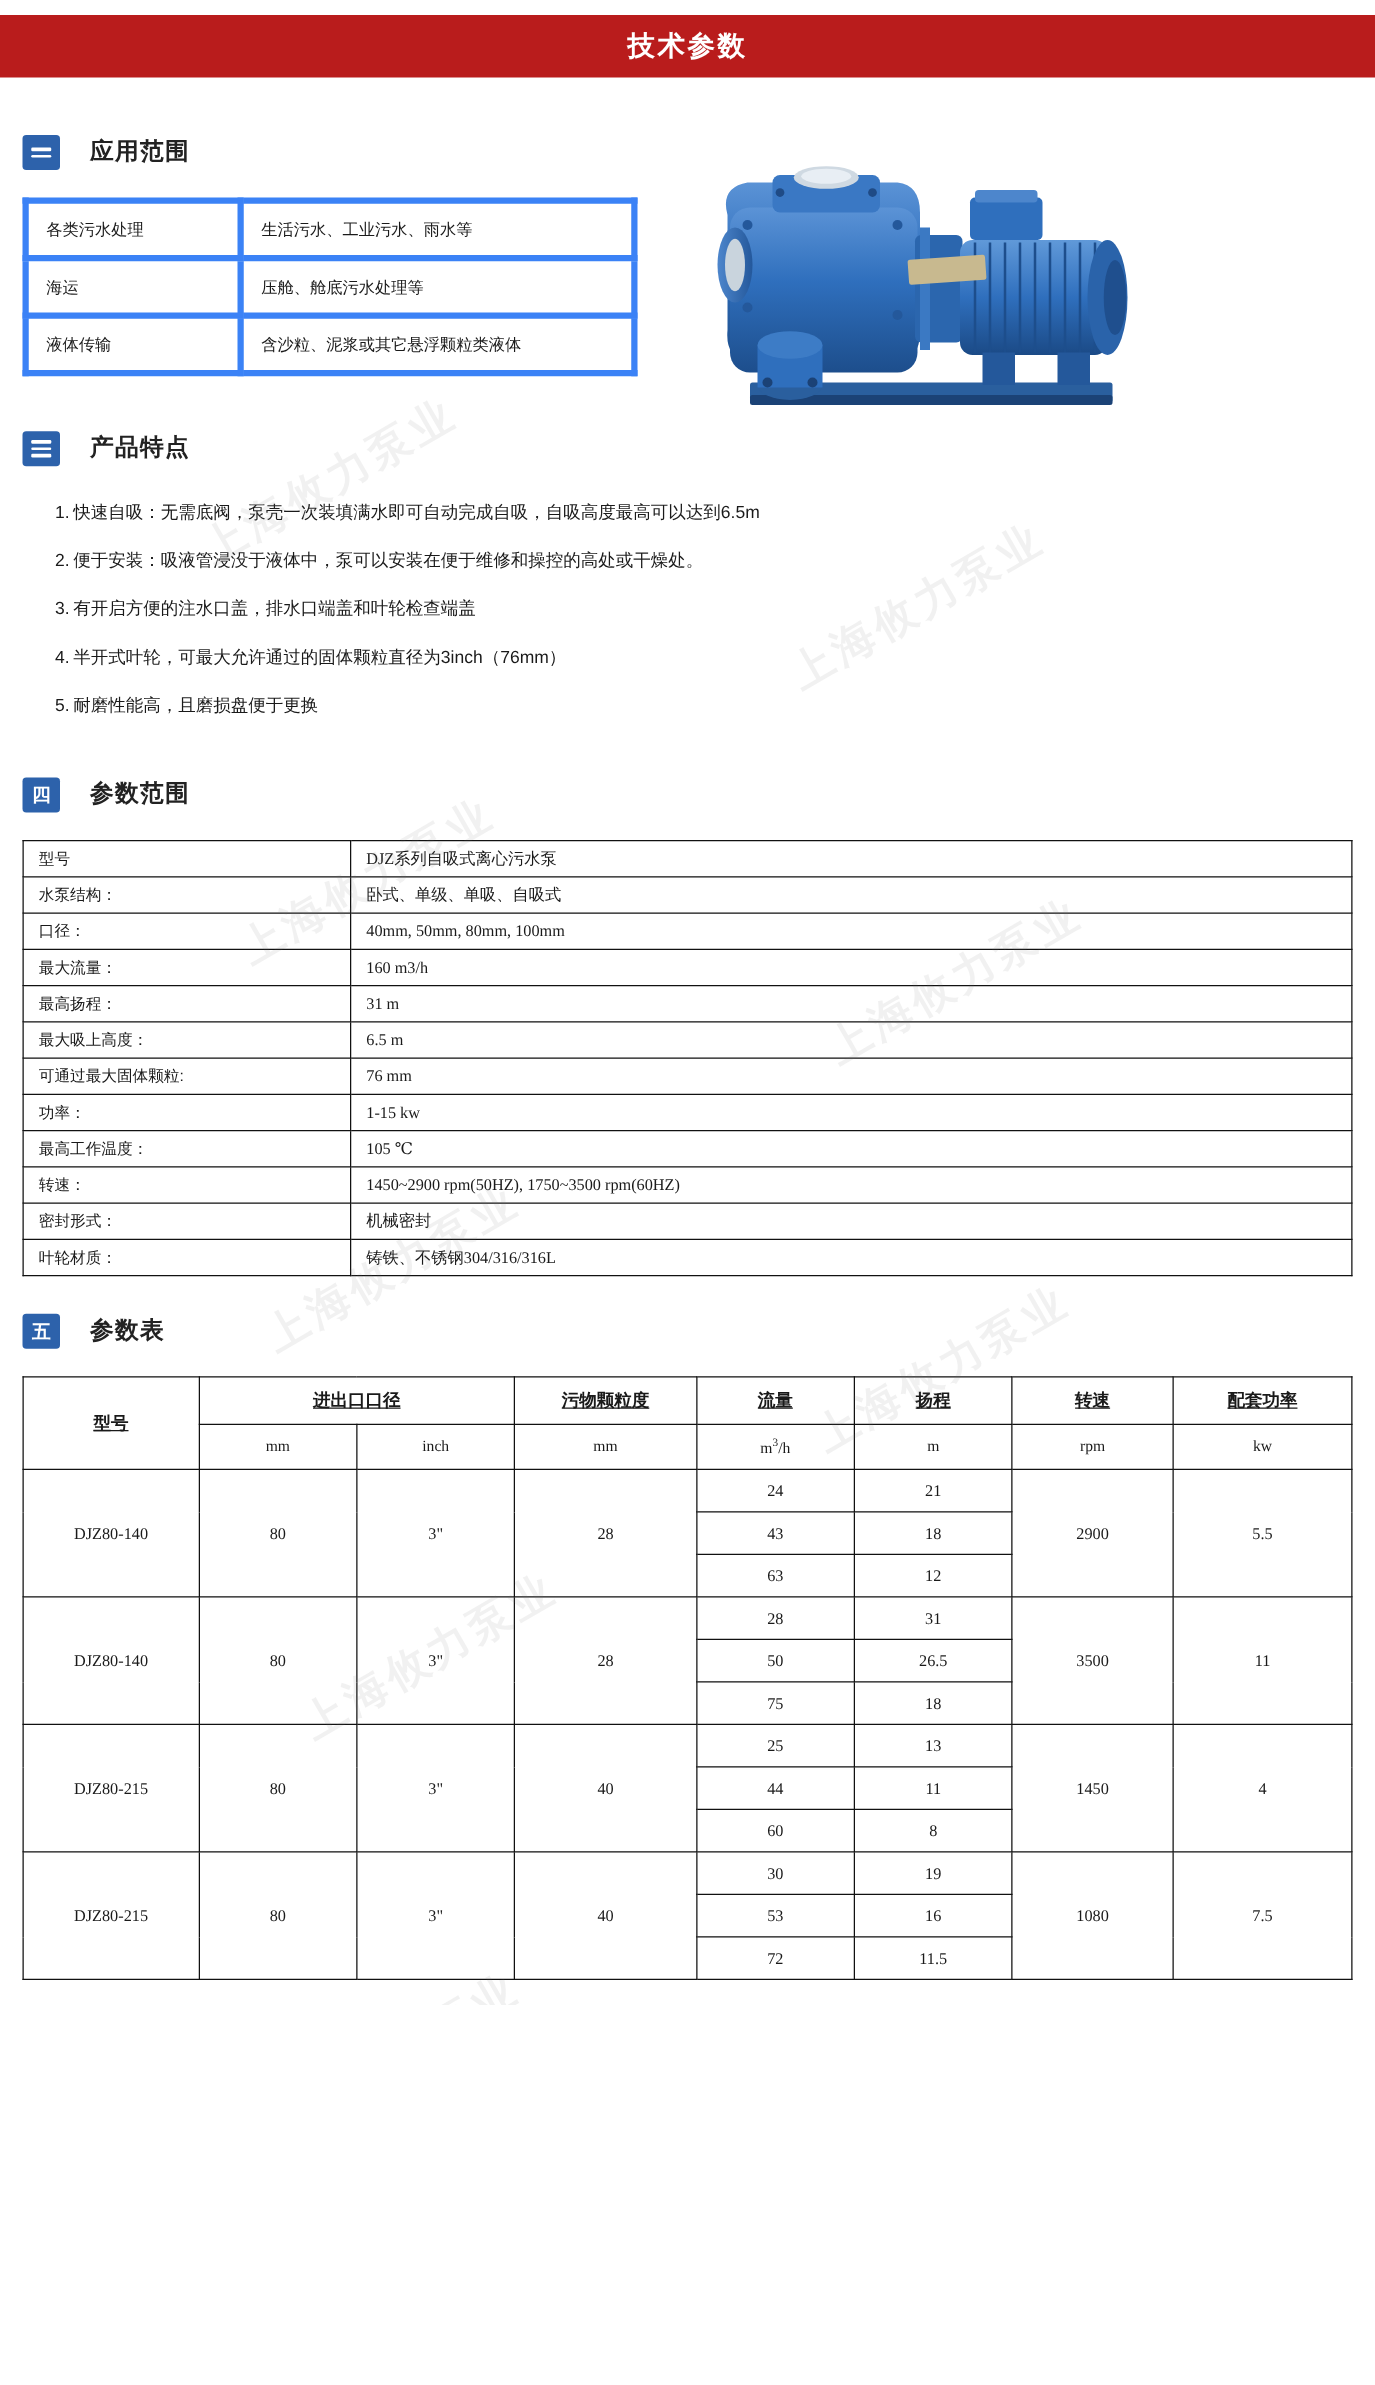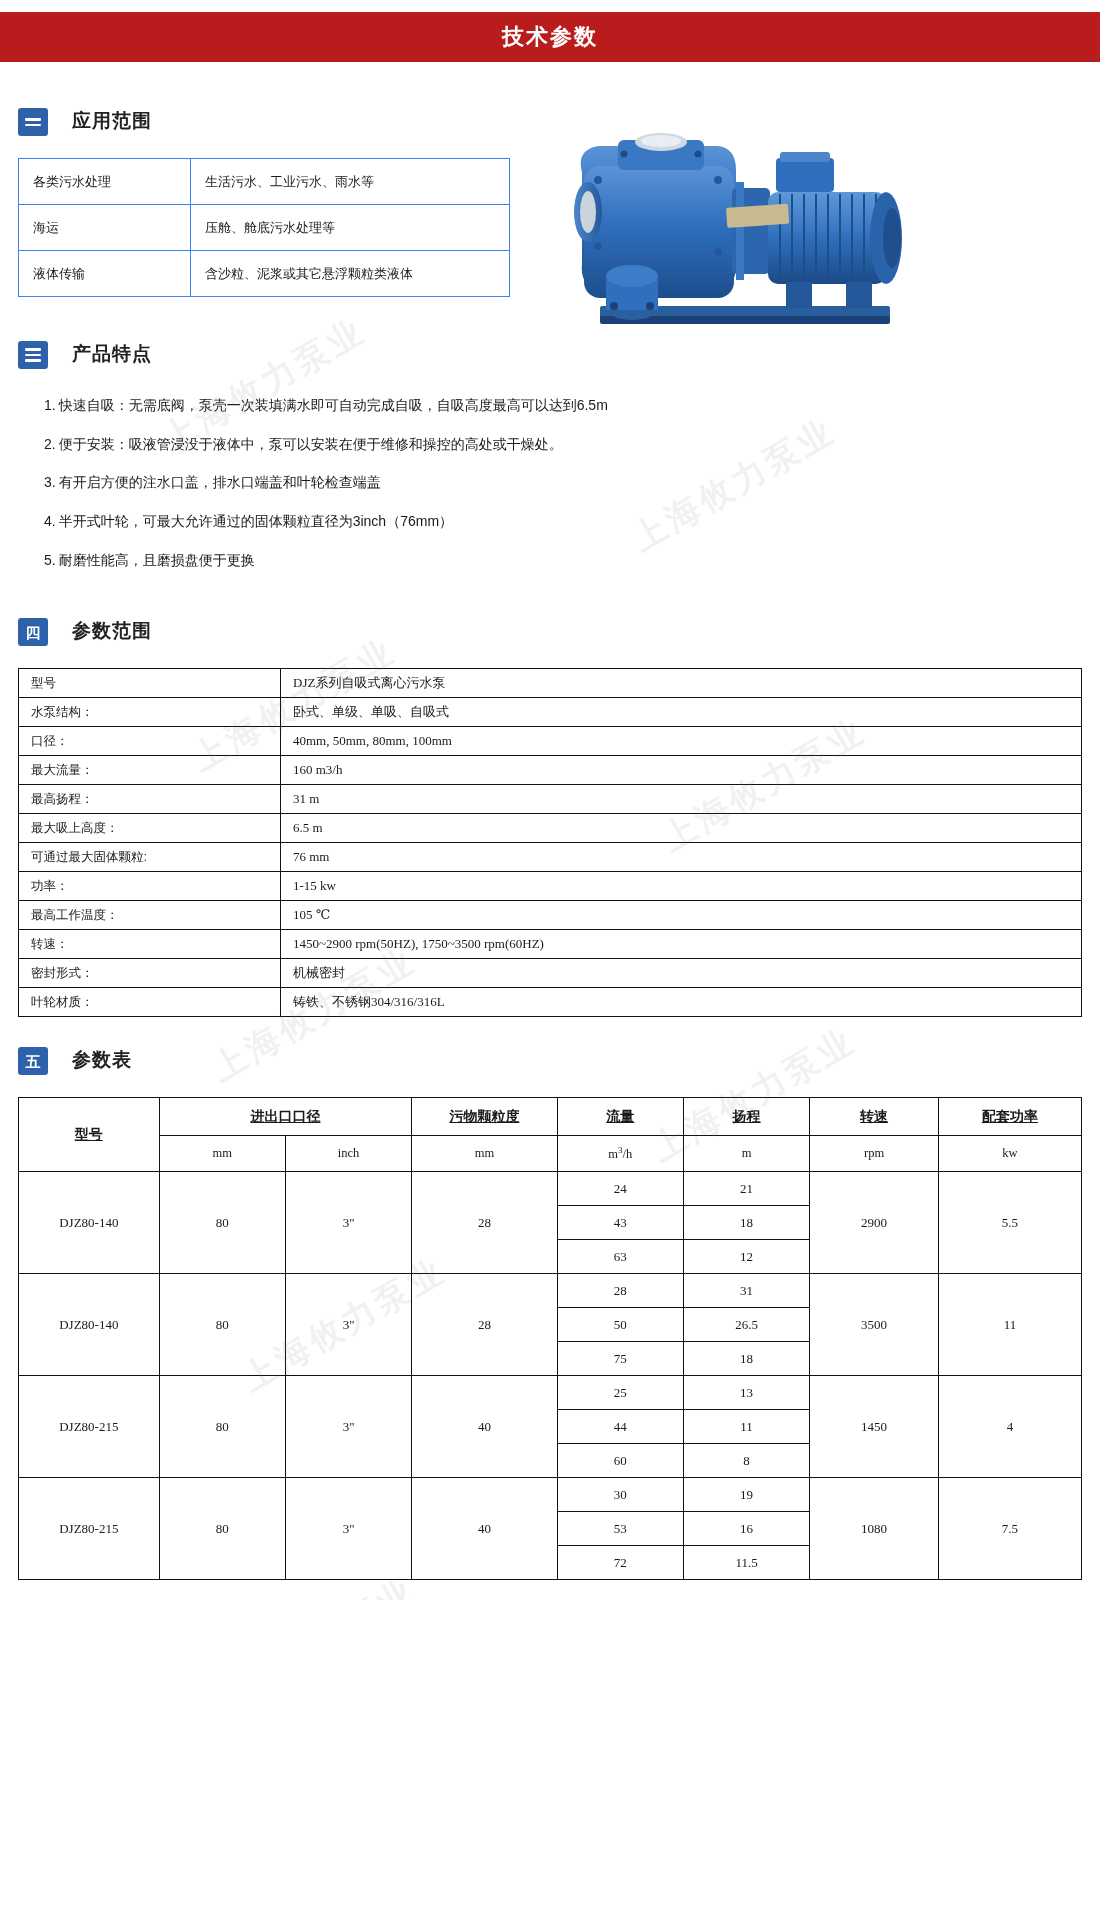--- a/index.html
+++ b/index.html
@@ -64,21 +64,21 @@
   }
 
   
   .app-wrap { margin-top: 22px; width: 492px; }
   table.app {
     border-collapse: collapse;
     width: 100%;
     table-layout: fixed;
   }
   table.app td {
-    border: 1px solid #3b82f6;
+    border: 5px solid #3b82f6;
     height: 46px;
     padding: 0 14px;
     font-size: 13px;
     vertical-align: middle;
     background: transparent;
   }
   table.app td.k { width: 172px; }
 
   
   .photo {

